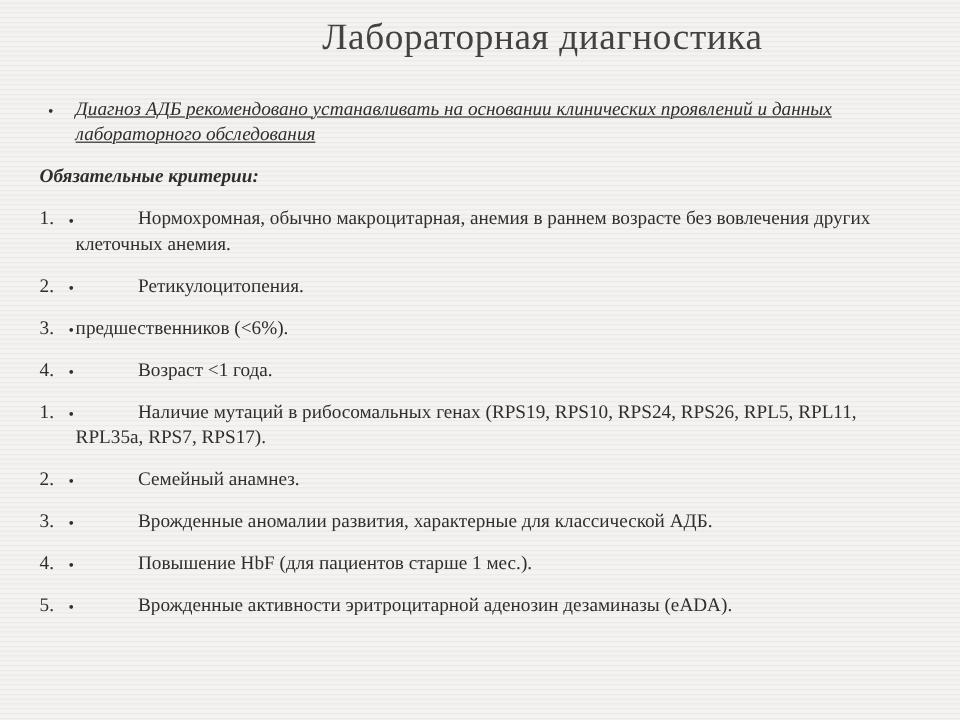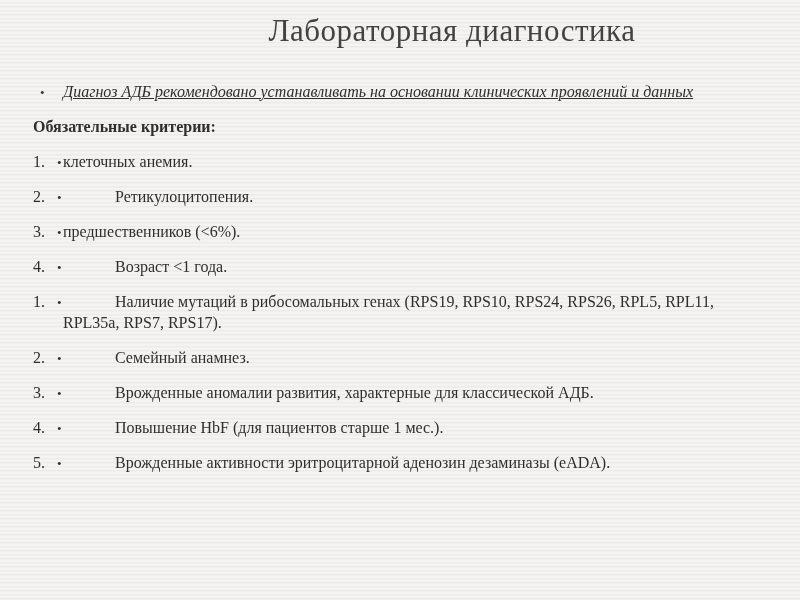--- a/index.html
+++ b/index.html
@@ -46,20 +46,21 @@
     position: absolute;
     left: -23px; top: 1px;
     font-size: 13px;
     text-decoration: none;
   }
   .intro .tline { text-decoration: underline; text-decoration-thickness: 1px; font-style: italic; }
   .heading {
     margin-left: -30px;
     margin-bottom: 14px;
     font-weight: bold;
+    font-style: italic;
   }
   .li {
     position: relative;
     margin-bottom: 14px;
   }
   .li .num {
     position: absolute;
     left: -30px; top: 0;
   }
   .li .marker {
@@ -75,27 +76,29 @@
 
 <div class="slide">
 
   <h1 class="title">Лабораторная диагностика</h1>
 
   <div class="content">
 
     <div class="intro">
       <span class="marker">•</span>
       <div class="tline">Диагноз АДБ рекомендовано устанавливать на основании клинических проявлений и данных</div>
+      <div class="tline">лабораторного обследования</div>
     </div>
 
     <div class="heading">Обязательные критерии:</div>
 
     <div class="li">
       <span class="num">1.</span>
       <span class="marker">•</span>
+      <div class="l1">Нормохромная, обычно макроцитарная, анемия в раннем возрасте без вовлечения других</div>
       <div class="l2">клеточных анемия.</div>
     </div>
 
     <div class="li">
       <span class="num">2.</span>
       <span class="marker">•</span>
       <div class="l1">Ретикулоцитопения.</div>
     </div>
 
     <div class="li">

